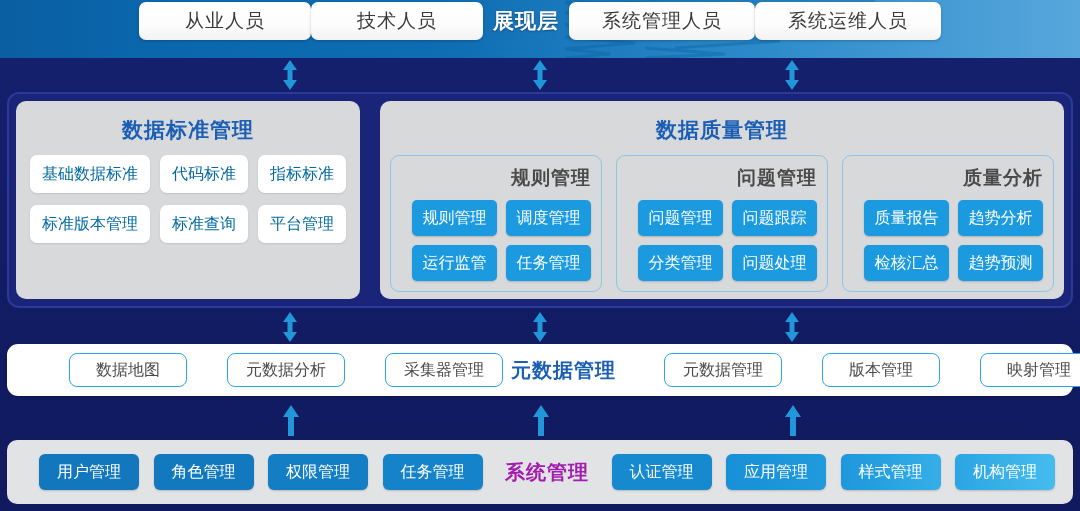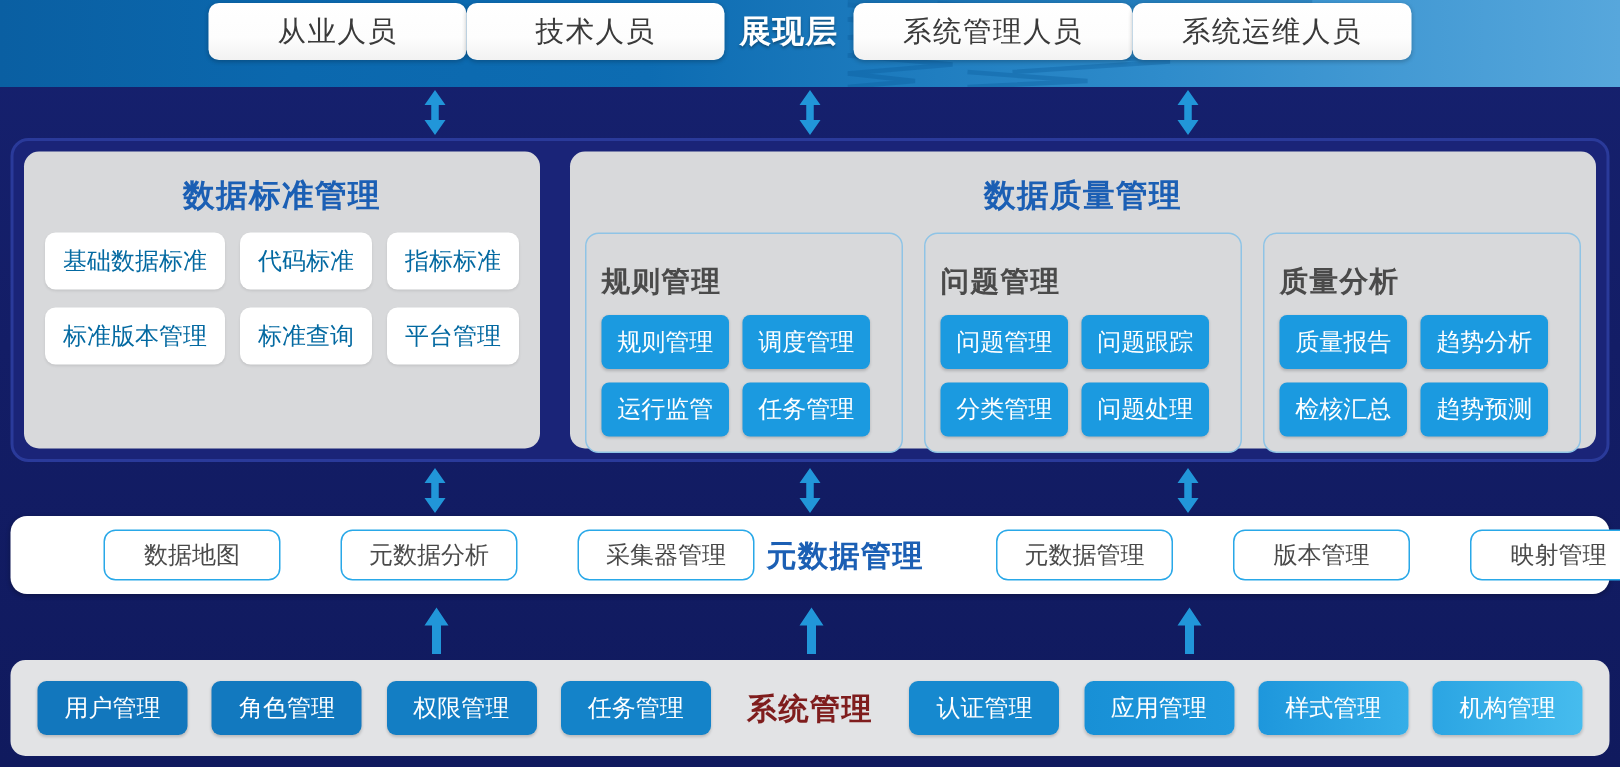--- a/index.html
+++ b/index.html
@@ -76,22 +76,22 @@
     display:flex;align-items:center;justify-content:center;
     color:#0369a1;font-size:16px;padding:0 12px;white-space:nowrap;
     box-shadow:0 1px 2px rgba(0,0,0,.10);
   }
 
   
   .sub-row{display:flex;gap:14px;width:100%;justify-content:center;}
   .subpanel{
     border:1px solid #8fc4e6;border-radius:9px;
     background:#d8d9db;
-    padding:16px 10px 10px;box-sizing:border-box;
-    display:flex;flex-direction:column;align-items:flex-start;
+    padding:6px 10px 10px;box-sizing:border-box;
+    display:flex;flex-direction:column;align-items:flex-end;
     width:212px;
   }
   .sub-title{
     color:#4a4a4a;font-size:19px;font-weight:bold;letter-spacing:1px;
     margin:3px 0 9px;white-space:nowrap;
   }
   .btn-grid{display:flex;flex-direction:column;gap:9px;}
   .btn-row{display:flex;gap:9px;}
   .bbtn{
     background:#1b9ae0;border-radius:5px;
@@ -128,21 +128,21 @@
     display:flex;align-items:center;justify-content:space-between;
     padding:0 18px;box-sizing:border-box;
   }
   .sbtn{
     border-radius:6px;height:36px;min-width:100px;
     display:flex;align-items:center;justify-content:center;
     color:#ffffff;font-size:16px;white-space:nowrap;padding:0 10px;
     box-sizing:border-box;box-shadow:0 1px 2px rgba(0,0,0,.18);
   }
   .layer-label-bot{
-    color:#7f1d1d;font-size:20px;font-weight:bold;letter-spacing:1px;
+    color:#a21caf;font-size:20px;font-weight:bold;letter-spacing:1px;
     white-space:nowrap;padding:0 8px;
   }
 </style>
 </head>
 <body>
 
 <div id="diagram">
 
   <div class="header-band">
     <svg class="zigzag" viewBox="0 0 310 58" preserveAspectRatio="none">
@@ -278,21 +278,21 @@
     </svg>
     <svg class="arrow" style="left:531px;height:32px;" viewBox="0 0 20 32">
       <path d="M10 1 L18 13 L13 13 L13 32 L7 32 L7 13 L2 13 Z" fill="#2196d9"></path>
     </svg>
     <svg class="arrow" style="left:783px;height:32px;" viewBox="0 0 20 32">
       <path d="M10 1 L18 13 L13 13 L13 32 L7 32 L7 13 L2 13 Z" fill="#2196d9"></path>
     </svg>
   </div>
 
   <div class="sys-layer">
-    <div class="sbtn" style="background:#1277bd;">用户管理</div>
+    <div class="sbtn" style="background:#1277bd;margin-left:14px;">用户管理</div>
     <div class="sbtn" style="background:#1279bf;">角色管理</div>
     <div class="sbtn" style="background:#137ec4;">权限管理</div>
     <div class="sbtn" style="background:#1483c9;">任务管理</div>
     <div class="layer-label-bot">系统管理</div>
     <div class="sbtn" style="background:#1689cf;">认证管理</div>
     <div class="sbtn" style="background:linear-gradient(90deg,#1890d6 0%,#2099dd 100%);">应用管理</div>
     <div class="sbtn" style="background:linear-gradient(90deg,#1e97dc 0%,#35aee8 100%);">样式管理</div>
     <div class="sbtn" style="background:linear-gradient(90deg,#2ba5e3 0%,#46bcee 100%);">机构管理</div>
   </div>
 

